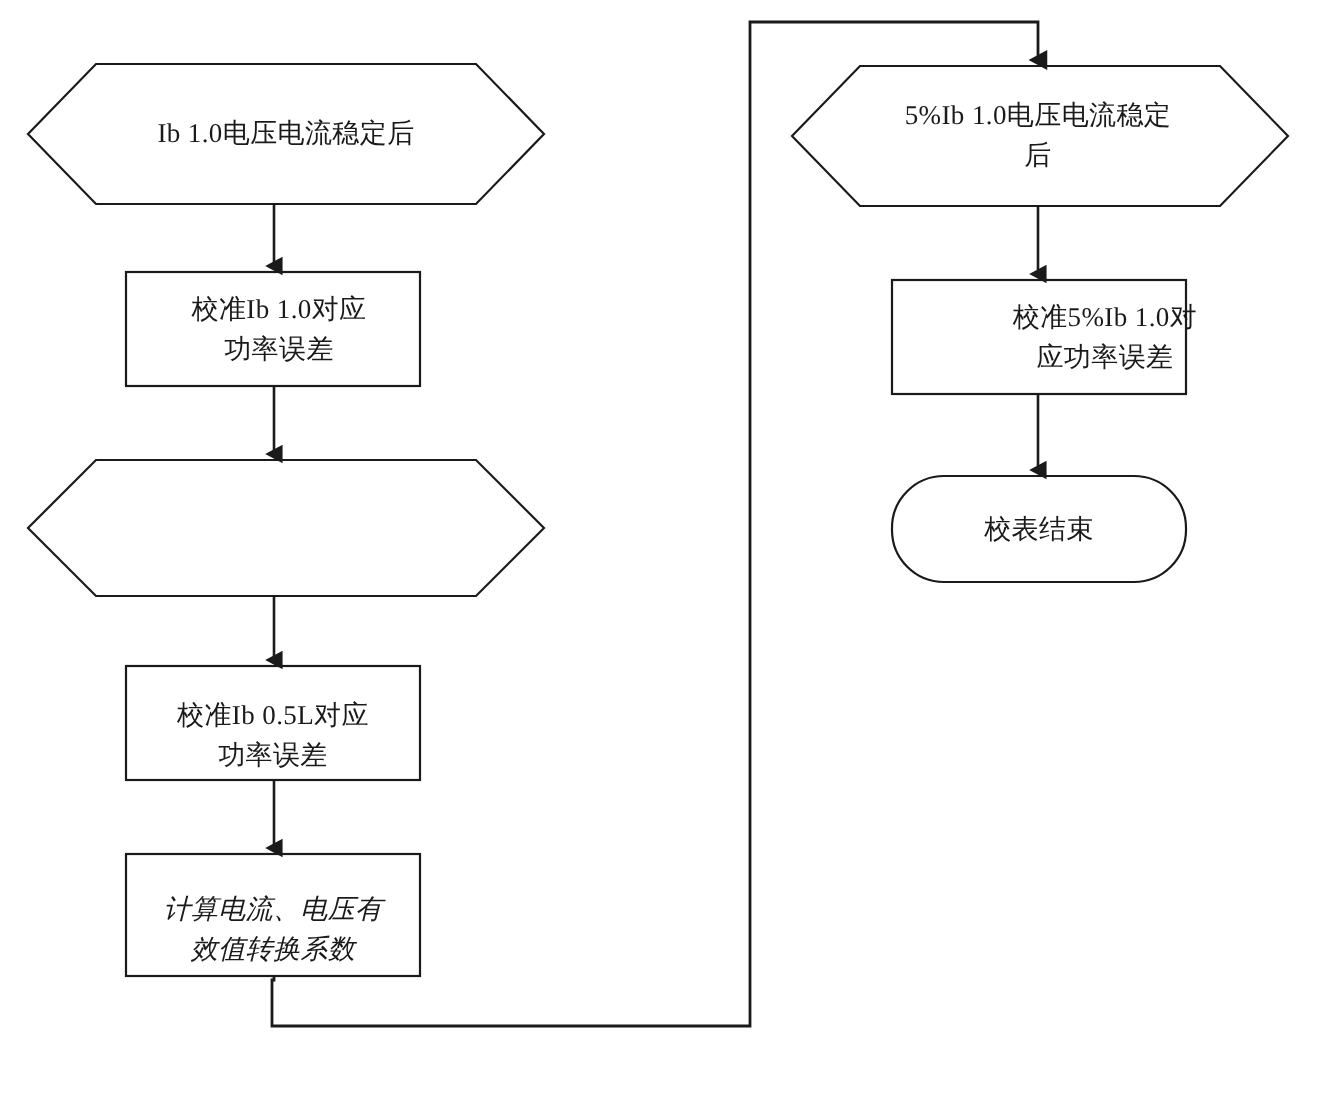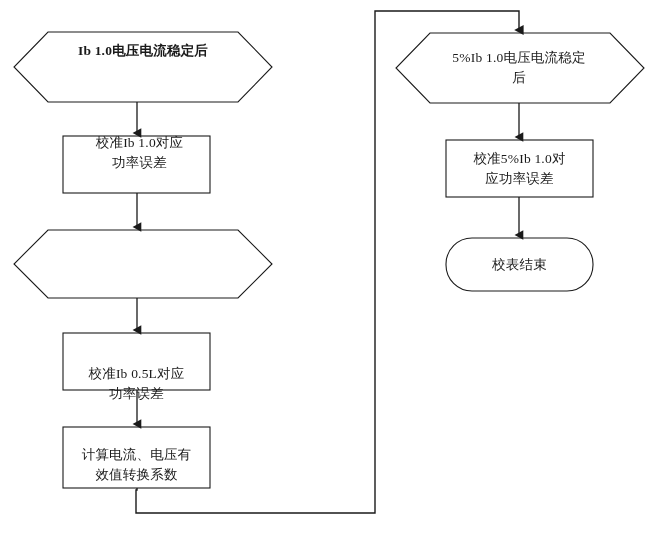--- a/index.html
+++ b/index.html
@@ -87,34 +87,34 @@
 
     <line x1="137" y1="390" x2="137" y2="424" stroke="#1a1a1a" stroke-width="1.3" marker-end="url(#arrowhead)"></line>
 
     <path d="M137,488 L137,490 L136,490 L136,513 L375,513 L375,11 L519,11 L519,30" fill="none" stroke="#1a1a1a" stroke-width="1.4" marker-end="url(#arrowhead)"></path>
 
     <line x1="519" y1="103" x2="519" y2="137" stroke="#1a1a1a" stroke-width="1.3" marker-end="url(#arrowhead)"></line>
 
     <line x1="519" y1="197" x2="519" y2="235" stroke="#1a1a1a" stroke-width="1.3" marker-end="url(#arrowhead)"></line>
   </svg>
 
-  <div class="node-label" style="left:14px; top:16px; width:258px; height:70px;font-weight:bold;">Ib 1.0电压电流稳定后</div>
+  <div class="node-label" style="left:14px; top:32px; width:258px; height:70px;">Ib 1.0电压电流稳定后</div>
 
-  <div class="node-label" style="left:63px; top:124px; width:153px; height:57px;">校准Ib 1.0对应
+  <div class="node-label" style="left:63px; top:136px; width:153px; height:57px;">校准Ib 1.0对应
 功率误差</div>
 
 
-  <div class="node-label" style="left:63px; top:333px; width:147px; height:69px;margin-top:16px;">校准Ib 0.5L对应
+  <div class="node-label" style="left:63px; top:333px; width:147px; height:69px;">校准Ib 0.5L对应
 功率误差</div>
 
-  <div class="node-label" style="left:63px; top:427px; width:147px; height:76px;">计算电流、电压有
+  <div class="node-label" style="left:63px; top:427px; width:147px; height:76px;font-style:italic;">计算电流、电压有
 效值转换系数</div>
 
   <div class="node-label" style="left:416px; top:33px; width:206px; height:70px;">5%Ib 1.0电压电流稳定
 后</div>
 
-  <div class="node-label" style="left:446px; top:140px; width:147px; height:57px;">校准5%Ib 1.0对
+  <div class="node-label" style="left:446px; top:140px; width:147px; height:57px;padding-left:33px;">校准5%Ib 1.0对
 应功率误差</div>
 
   <div class="node-label" style="left:446px; top:238px; width:147px; height:53px;text-align:right;">校表结束</div>
 
 
 </div>
 
 </body></html>

